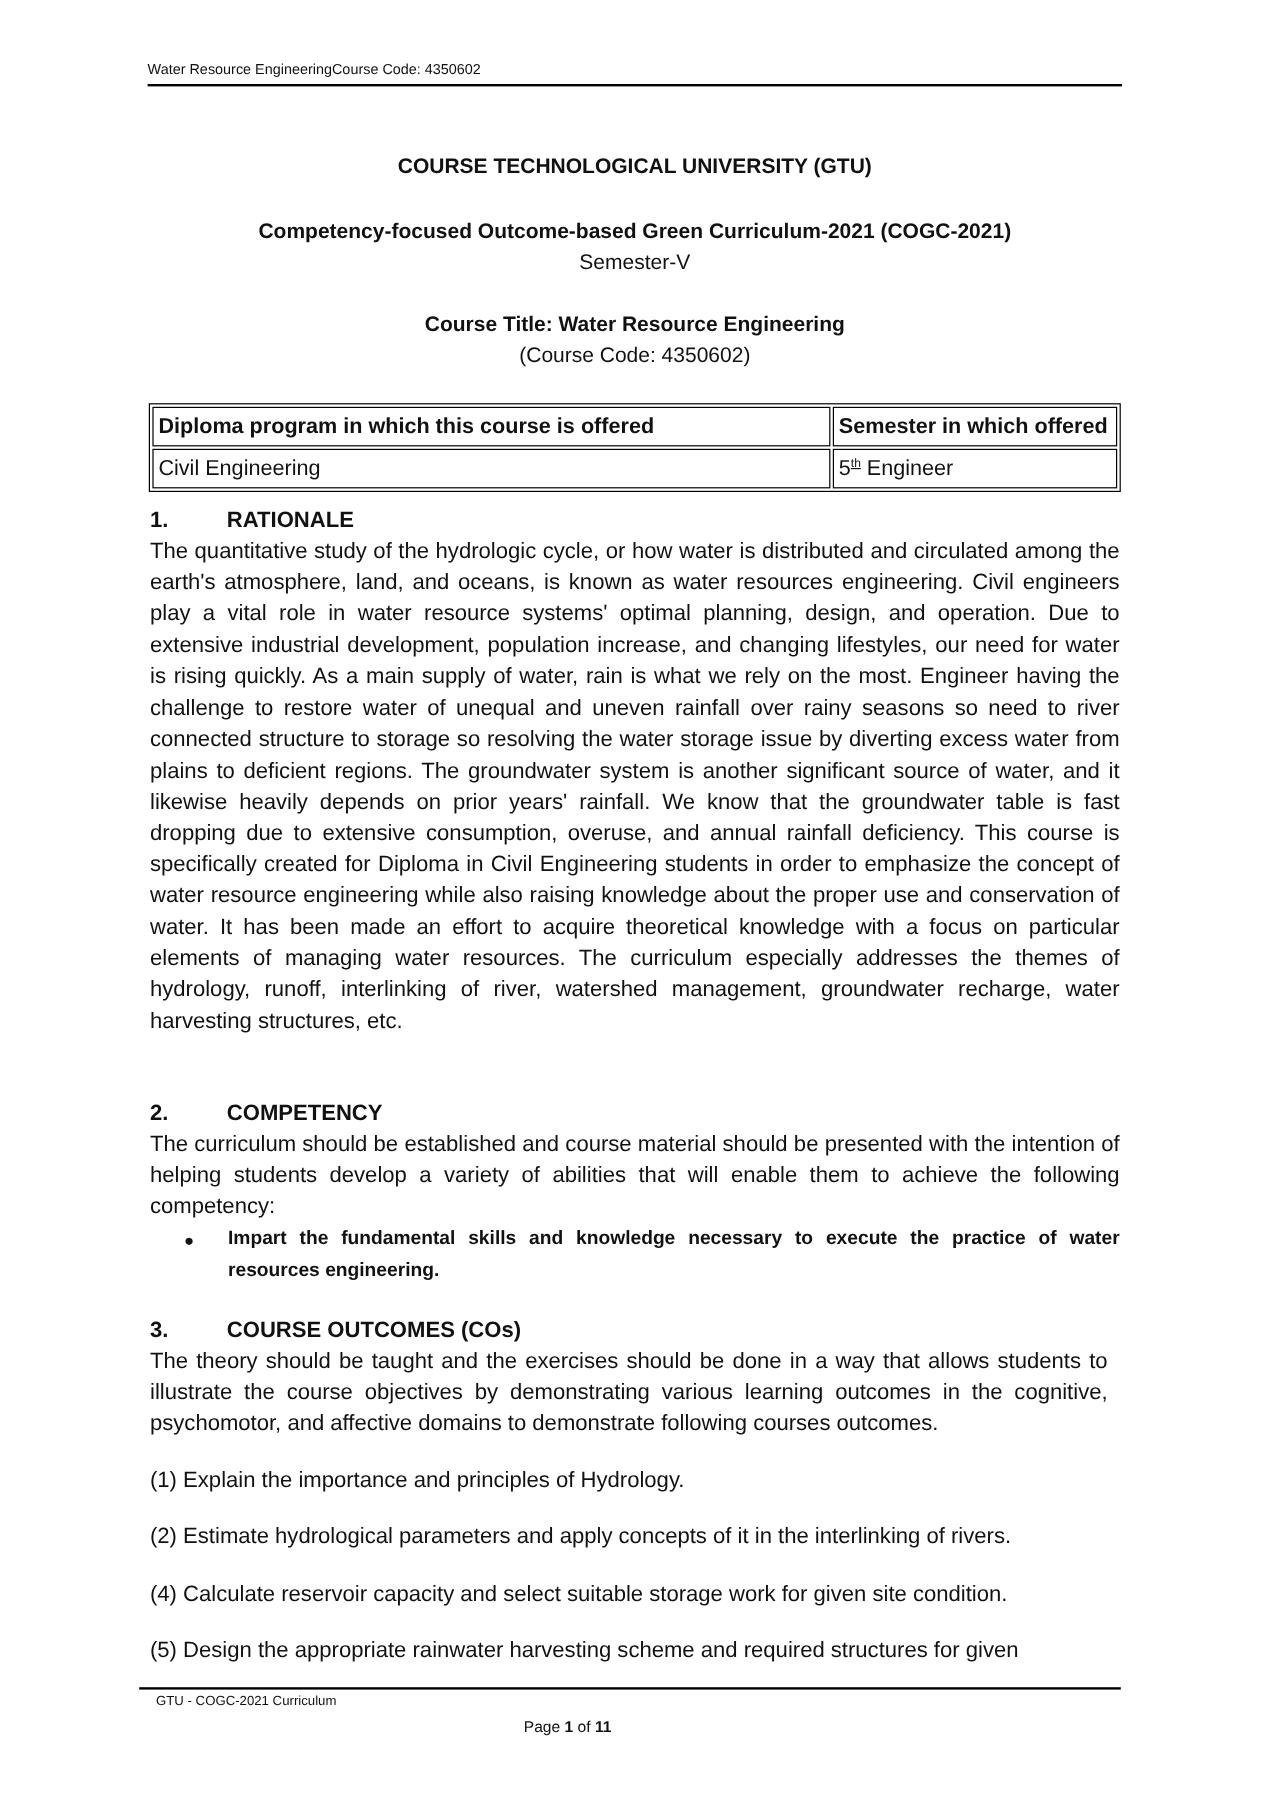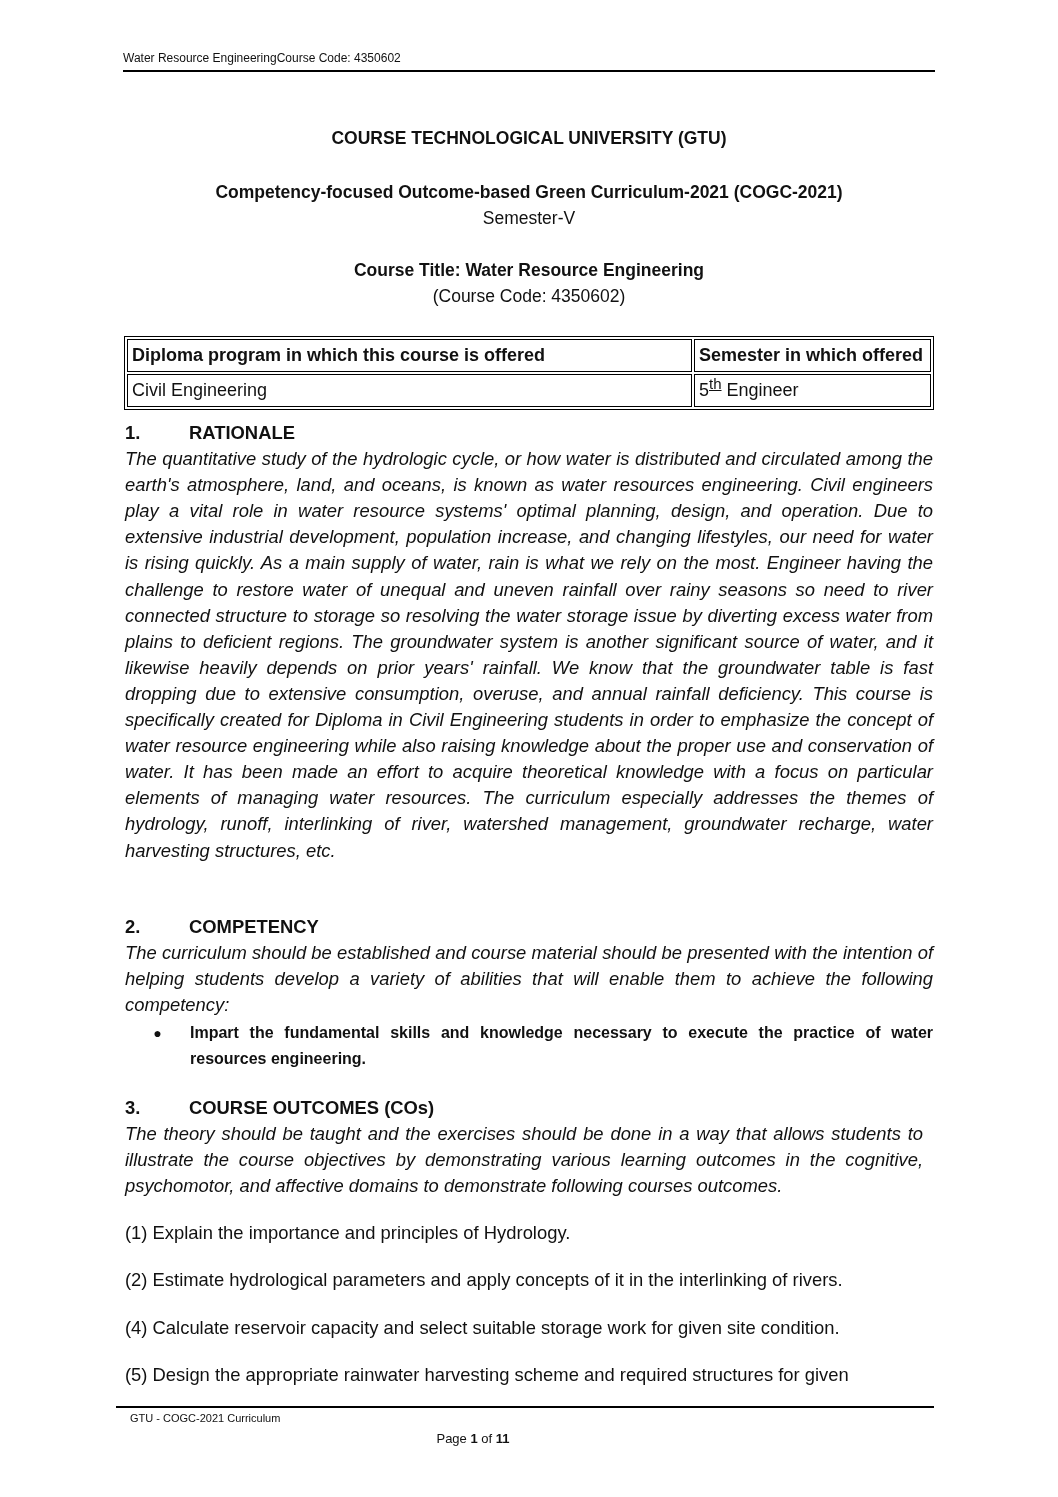--- a/index.html
+++ b/index.html
@@ -24,26 +24,26 @@
 
   table.offer {
     position: absolute; left: 124px; top: 336px; width: 810px;
     border-collapse: separate; border-spacing: 2px;
     border: 1px solid #000; font-size: 18px;
   }
   table.offer td, table.offer th {
     border: 1px solid #000; text-align: left; padding: 4px; height: 23px; line-height: 23px;
   }
   table.offer th { font-weight: bold; }
-  sup { font-size: 15px; line-height: 0; text-decoration: underline; }
+  sup { font-size: 10px; line-height: 0; text-decoration: underline; }
 
   .section { position: absolute; left: 125px; width: 808px; font-size: 18.4px; line-height: 26.1px; }
   .sec-head { font-weight: bold; display: flex; }
   .sec-num { width: 64px; }
-  .justify { text-align: justify; text-align-last: left; font-style: italic; }
+  .justify { text-align: justify; text-align-last: left; }
   .bullet-item { display: flex; font-weight: bold; font-size: 16px; line-height: 26px; margin-top: 2px; }
   .bullet-dot { width: 65px; text-align: center; font-size: 14px; padding-left: 0; }
   .bullet-text { flex: 1; text-align: justify; text-align-last: left; }
   .co-list div { white-space: nowrap; margin-top: 21px; }
 
   .page-footer-line { position: absolute; left: 116px; top: 1406px; width: 818px; border-top: 2px solid #000; }
   .footer-left { position: absolute; left: 130px; top: 1412px; font-size: 11px; }
   .footer-center { position: absolute; left: 0; width: 946px; top: 1431px; text-align: center; font-size: 13px; }
 </style>
 </head>

